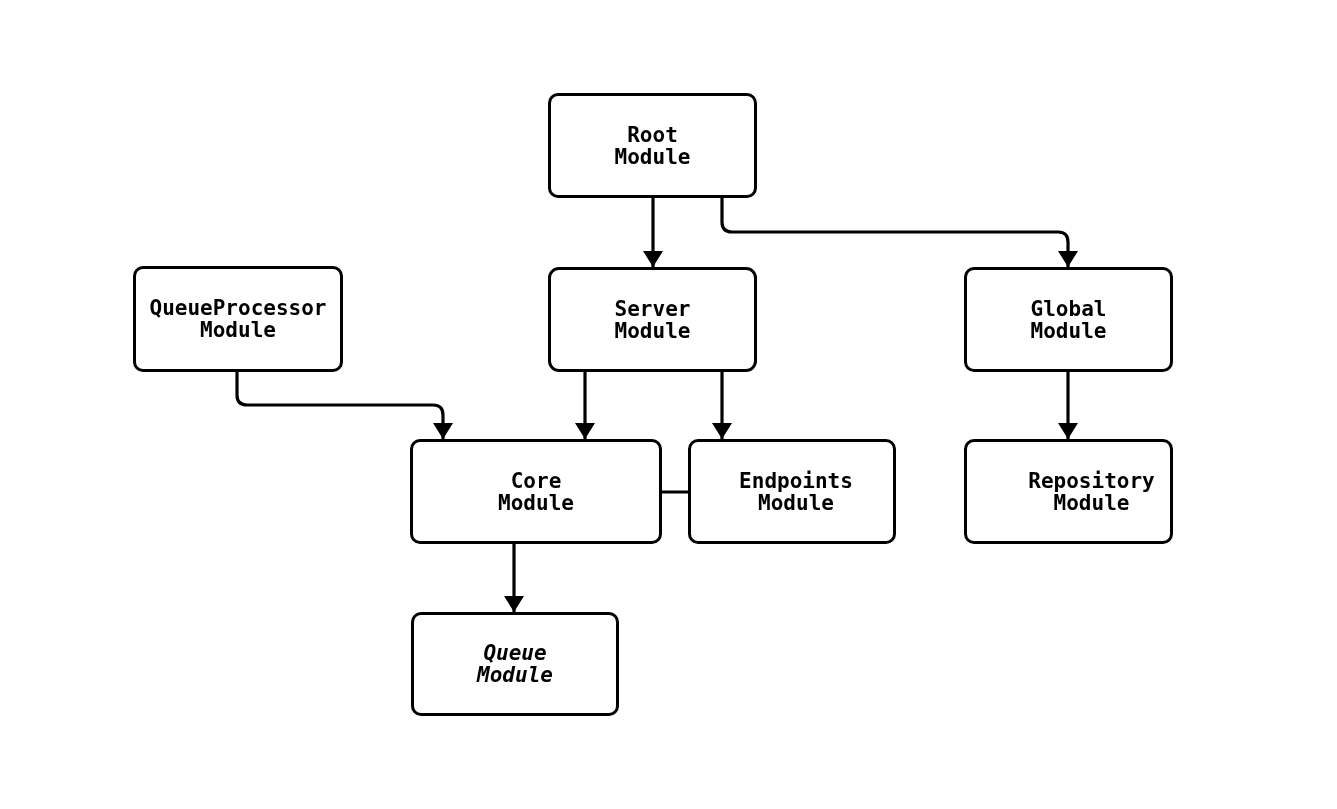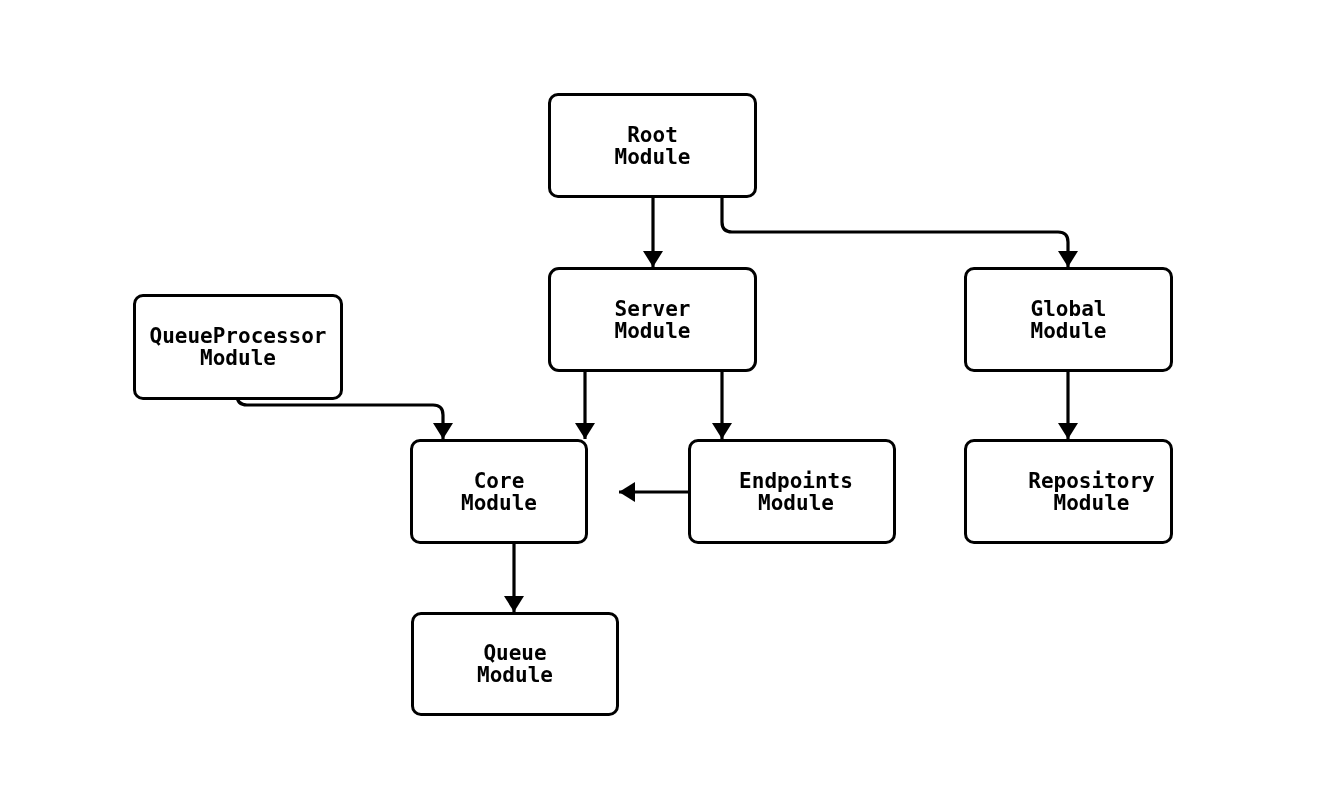--- a/index.html
+++ b/index.html
@@ -57,28 +57,28 @@
         <path d="M 585 372 L 585 439" marker-end="url(#arrowhead)"></path>
         <path d="M 722 372 L 722 439" marker-end="url(#arrowhead)"></path>
         <path d="M 1068 372 L 1068 439" marker-end="url(#arrowhead)"></path>
         <path d="M 688 492 L 619 492" marker-end="url(#arrowhead)"></path>
         <path d="M 514 544 L 514 612" marker-end="url(#arrowhead)"></path>
       </g>
   </svg>
 
   <div class="node" style="left: 548px; top: 93px; width: 209px; height: 105px; background: rgb(255, 255, 255); border-color: rgb(0, 0, 0); color: rgb(0, 0, 0);">Root
 Module</div>
-  <div class="node" style="left: 133px; top: 266px; width: 210px; height: 106px; background: rgb(255, 255, 255); border-color: rgb(0, 0, 0); color: rgb(0, 0, 0); margin-top: 28px;">QueueProcessor
+  <div class="node" style="left: 133px; top: 266px; width: 210px; height: 106px; background: rgb(255, 255, 255); border-color: rgb(0, 0, 0); color: rgb(0, 0, 0);">QueueProcessor
 Module</div>
   <div class="node" style="left: 548px; top: 267px; width: 209px; height: 105px; background: rgb(255, 255, 255); border-color: rgb(0, 0, 0); color: rgb(0, 0, 0); border-radius: 11px;">Server
 Module</div>
   <div class="node" style="left: 964px; top: 267px; width: 209px; height: 105px; background: rgb(255, 255, 255); border-color: rgb(0, 0, 0); color: #000000;">Global
 Module</div>
-  <div class="node" style="left: 410px; top: 439px; width: 178px; height: 105px; background: rgb(255, 255, 255); border-color: rgb(0, 0, 0); color: rgb(0, 0, 0);">Core
+  <div class="node" style="left: 410px; top: 439px; width: 252px; height: 105px; background: rgb(255, 255, 255); border-color: rgb(0, 0, 0); color: rgb(0, 0, 0);">Core
 Module</div>
   <div class="node" style="left: 688px; top: 439px; width: 208px; height: 105px; background: rgb(255, 255, 255); border-color: rgb(0, 0, 0); color: rgb(0, 0, 0); padding-left: 8px;">Endpoints
 Module</div>
   <div class="node" style="left: 964px; top: 439px; width: 209px; height: 105px; background: rgb(255, 255, 255); border-color: rgb(0, 0, 0); color: rgb(0, 0, 0); padding-left: 46px;">Repository
 Module</div>
-  <div class="node" style="left: 411px; top: 612px; width: 208px; height: 104px; background: rgb(255, 255, 255); border-color: rgb(0, 0, 0); color: rgb(0, 0, 0);">Queue
+  <div class="node" style="left: 411px; top: 612px; width: 208px; height: 104px; background: rgb(255, 255, 255); border-color: rgb(0, 0, 0); color: rgb(0, 0, 0); font-style: italic;">Queue
 Module</div>
 
 </div>
 
 </body></html>

